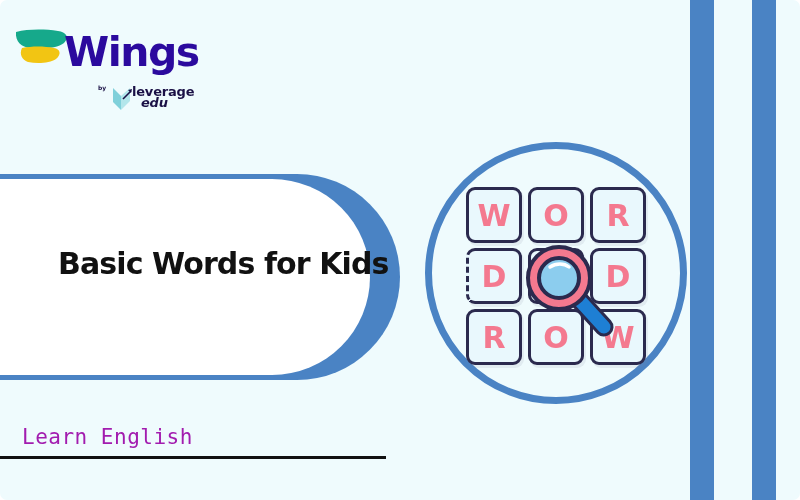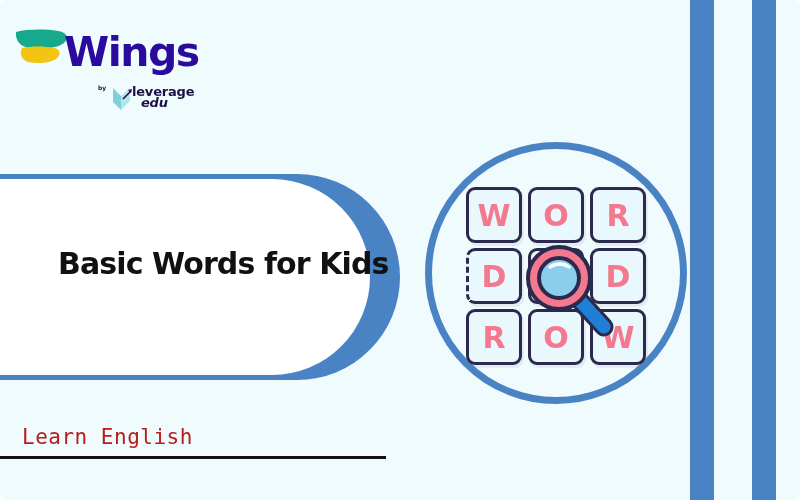--- a/index.html
+++ b/index.html
@@ -108,21 +108,21 @@
 
   
   .footer-label {
     position: absolute;
     left: 22px;
     top: 425px;
     font-family: "DejaVu Sans Mono", monospace;
     font-weight: 400;
     font-size: 21px;
     letter-spacing: 0.5px;
-    color: #b91c1c;
+    color: #a21caf;
   }
   .footer-rule {
     position: absolute;
     left: 0px;
     top: 456px;
     width: 386px;
     height: 3px;
     background: #111111;
   }
 

